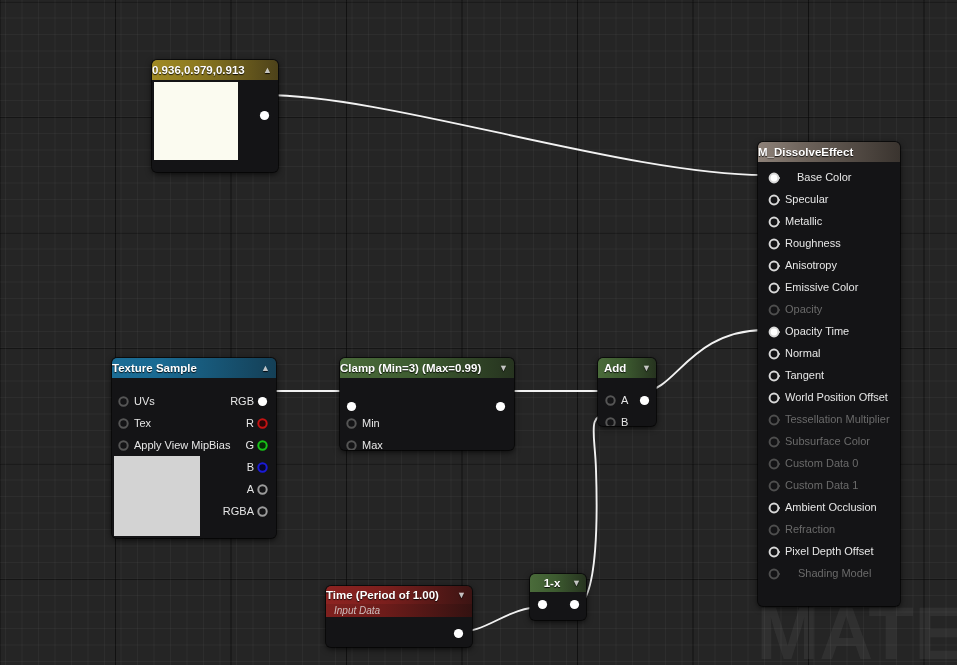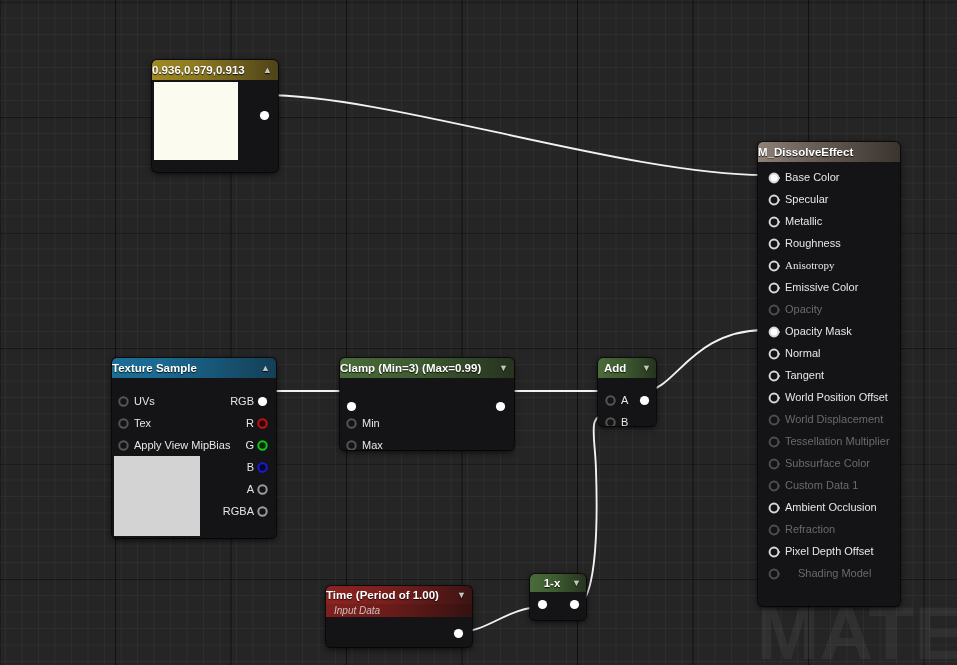--- a/index.html
+++ b/index.html
@@ -351,40 +351,40 @@
     <div class="node-head head-grey">
       <span>M_DissolveEffect</span>
     </div>
     <div class="node-body" id="out-pins" style="height:444px;padding-top:4px;">
 
     <div class="pinrow" style="height: 22px;"><span class="pin pin-left" style="left: 10px;">
             <svg width="12" height="12" viewBox="0 0 12 12">
               <circle cx="6" cy="6" r="4.4" fill="#ffffff" stroke="#d8d8d8" stroke-width="2"></circle>
               <path d="M 10.6,6 L 12.4,6" stroke="#d8d8d8" stroke-width="1.6"></path>
             </svg>
-          </span><span class="lbl-left" style="margin-left: 27px;">Base Color</span></div>
+          </span><span class="lbl-left" style="margin-left: 39px;">Base Color</span></div>
         <div class="pinrow" style="height: 22px;"><span class="pin pin-left" style="left: 10px;">
             <svg width="12" height="12" viewBox="0 0 12 12">
               <circle cx="6" cy="6" r="4.4" fill="none" stroke="#d8d8d8" stroke-width="2"></circle>
               <path d="M 10.6,6 L 12.4,6" stroke="#d8d8d8" stroke-width="1.6"></path>
             </svg>
           </span><span class="lbl-left" style="margin-left: 27px;">Specular</span></div>
         <div class="pinrow" style="height: 22px;"><span class="pin pin-left" style="left: 10px;">
             <svg width="12" height="12" viewBox="0 0 12 12">
               <circle cx="6" cy="6" r="4.4" fill="none" stroke="#d8d8d8" stroke-width="2"></circle>
               <path d="M 10.6,6 L 12.4,6" stroke="#d8d8d8" stroke-width="1.6"></path>
             </svg>
           </span><span class="lbl-left" style="margin-left: 27px;">Metallic</span></div>
         <div class="pinrow" style="height: 22px;"><span class="pin pin-left" style="left: 10px;">
             <svg width="12" height="12" viewBox="0 0 12 12">
               <circle cx="6" cy="6" r="4.4" fill="none" stroke="#d8d8d8" stroke-width="2"></circle>
               <path d="M 10.6,6 L 12.4,6" stroke="#d8d8d8" stroke-width="1.6"></path>
             </svg>
           </span><span class="lbl-left" style="margin-left: 27px;">Roughness</span></div>
-        <div class="pinrow" style="height: 22px; font-family: Liberation Serif, serif;"><span class="pin pin-left" style="left: 10px;">
+        <div class="pinrow" style="height: 22px;"><span class="pin pin-left" style="left: 10px;">
             <svg width="12" height="12" viewBox="0 0 12 12">
               <circle cx="6" cy="6" r="4.4" fill="none" stroke="#d8d8d8" stroke-width="2"></circle>
               <path d="M 10.6,6 L 12.4,6" stroke="#d8d8d8" stroke-width="1.6"></path>
             </svg>
           </span><span class="lbl-left" style="margin-left: 27px;">Anisotropy</span></div>
         <div class="pinrow" style="height: 22px;"><span class="pin pin-left" style="left: 10px;">
             <svg width="12" height="12" viewBox="0 0 12 12">
               <circle cx="6" cy="6" r="4.4" fill="none" stroke="#d8d8d8" stroke-width="2"></circle>
               <path d="M 10.6,6 L 12.4,6" stroke="#d8d8d8" stroke-width="1.6"></path>
             </svg>
@@ -393,21 +393,21 @@
             <svg width="12" height="12" viewBox="0 0 12 12">
               <circle cx="6" cy="6" r="4.4" fill="none" stroke="#4e4e4e" stroke-width="2"></circle>
               <path d="M 10.6,6 L 12.4,6" stroke="#4e4e4e" stroke-width="1.6"></path>
             </svg>
           </span><span class="lbl-left" style="margin-left: 27px;">Opacity</span></div>
         <div class="pinrow" style="height: 22px;"><span class="pin pin-left" style="left: 10px;">
             <svg width="12" height="12" viewBox="0 0 12 12">
               <circle cx="6" cy="6" r="4.4" fill="#ffffff" stroke="#d8d8d8" stroke-width="2"></circle>
               <path d="M 10.6,6 L 12.4,6" stroke="#d8d8d8" stroke-width="1.6"></path>
             </svg>
-          </span><span class="lbl-left" style="margin-left: 27px;">Opacity Mask</span></div>
+          </span><span class="lbl-left" style="margin-left: 27px;">Opacity Time</span></div>
         <div class="pinrow" style="height: 22px;"><span class="pin pin-left" style="left: 10px;">
             <svg width="12" height="12" viewBox="0 0 12 12">
               <circle cx="6" cy="6" r="4.4" fill="none" stroke="#d8d8d8" stroke-width="2"></circle>
               <path d="M 10.6,6 L 12.4,6" stroke="#d8d8d8" stroke-width="1.6"></path>
             </svg>
           </span><span class="lbl-left" style="margin-left: 27px;">Normal</span></div>
         <div class="pinrow" style="height: 22px;"><span class="pin pin-left" style="left: 10px;">
             <svg width="12" height="12" viewBox="0 0 12 12">
               <circle cx="6" cy="6" r="4.4" fill="none" stroke="#d8d8d8" stroke-width="2"></circle>
               <path d="M 10.6,6 L 12.4,6" stroke="#d8d8d8" stroke-width="1.6"></path>
@@ -417,38 +417,38 @@
             <svg width="12" height="12" viewBox="0 0 12 12">
               <circle cx="6" cy="6" r="4.4" fill="none" stroke="#d8d8d8" stroke-width="2"></circle>
               <path d="M 10.6,6 L 12.4,6" stroke="#d8d8d8" stroke-width="1.6"></path>
             </svg>
           </span><span class="lbl-left" style="margin-left: 27px;">World Position Offset</span></div>
         <div class="pinrow dim" style="height: 22px;"><span class="pin pin-left" style="left: 10px;">
             <svg width="12" height="12" viewBox="0 0 12 12">
               <circle cx="6" cy="6" r="4.4" fill="none" stroke="#4e4e4e" stroke-width="2"></circle>
               <path d="M 10.6,6 L 12.4,6" stroke="#4e4e4e" stroke-width="1.6"></path>
             </svg>
-          </span><span class="lbl-left" style="margin-left: 27px;">World Displacement</span></div>
-        <div class="pinrow dim" style="height: 22px;"><span class="pin pin-left" style="left: 10px;">
-            <svg width="12" height="12" viewBox="0 0 12 12">
-              <circle cx="6" cy="6" r="4.4" fill="none" stroke="#4e4e4e" stroke-width="2"></circle>
-              <path d="M 10.6,6 L 12.4,6" stroke="#4e4e4e" stroke-width="1.6"></path>
-            </svg>
           </span><span class="lbl-left" style="margin-left: 27px;">Tessellation Multiplier</span></div>
         <div class="pinrow dim" style="height: 22px;"><span class="pin pin-left" style="left: 10px;">
             <svg width="12" height="12" viewBox="0 0 12 12">
               <circle cx="6" cy="6" r="4.4" fill="none" stroke="#4e4e4e" stroke-width="2"></circle>
               <path d="M 10.6,6 L 12.4,6" stroke="#4e4e4e" stroke-width="1.6"></path>
             </svg>
           </span><span class="lbl-left" style="margin-left: 27px;">Subsurface Color</span></div>
         <div class="pinrow dim" style="height: 22px;"><span class="pin pin-left" style="left: 10px;">
             <svg width="12" height="12" viewBox="0 0 12 12">
               <circle cx="6" cy="6" r="4.4" fill="none" stroke="#4e4e4e" stroke-width="2"></circle>
               <path d="M 10.6,6 L 12.4,6" stroke="#4e4e4e" stroke-width="1.6"></path>
             </svg>
+          </span><span class="lbl-left" style="margin-left: 27px;">Custom Data 0</span></div>
+        <div class="pinrow dim" style="height: 22px;"><span class="pin pin-left" style="left: 10px;">
+            <svg width="12" height="12" viewBox="0 0 12 12">
+              <circle cx="6" cy="6" r="4.4" fill="none" stroke="#4e4e4e" stroke-width="2"></circle>
+              <path d="M 10.6,6 L 12.4,6" stroke="#4e4e4e" stroke-width="1.6"></path>
+            </svg>
           </span><span class="lbl-left" style="margin-left: 27px;">Custom Data 1</span></div>
         <div class="pinrow" style="height: 22px;"><span class="pin pin-left" style="left: 10px;">
             <svg width="12" height="12" viewBox="0 0 12 12">
               <circle cx="6" cy="6" r="4.4" fill="none" stroke="#d8d8d8" stroke-width="2"></circle>
               <path d="M 10.6,6 L 12.4,6" stroke="#d8d8d8" stroke-width="1.6"></path>
             </svg>
           </span><span class="lbl-left" style="margin-left: 27px;">Ambient Occlusion</span></div>
         <div class="pinrow dim" style="height: 22px;"><span class="pin pin-left" style="left: 10px;">
             <svg width="12" height="12" viewBox="0 0 12 12">
               <circle cx="6" cy="6" r="4.4" fill="none" stroke="#4e4e4e" stroke-width="2"></circle>

